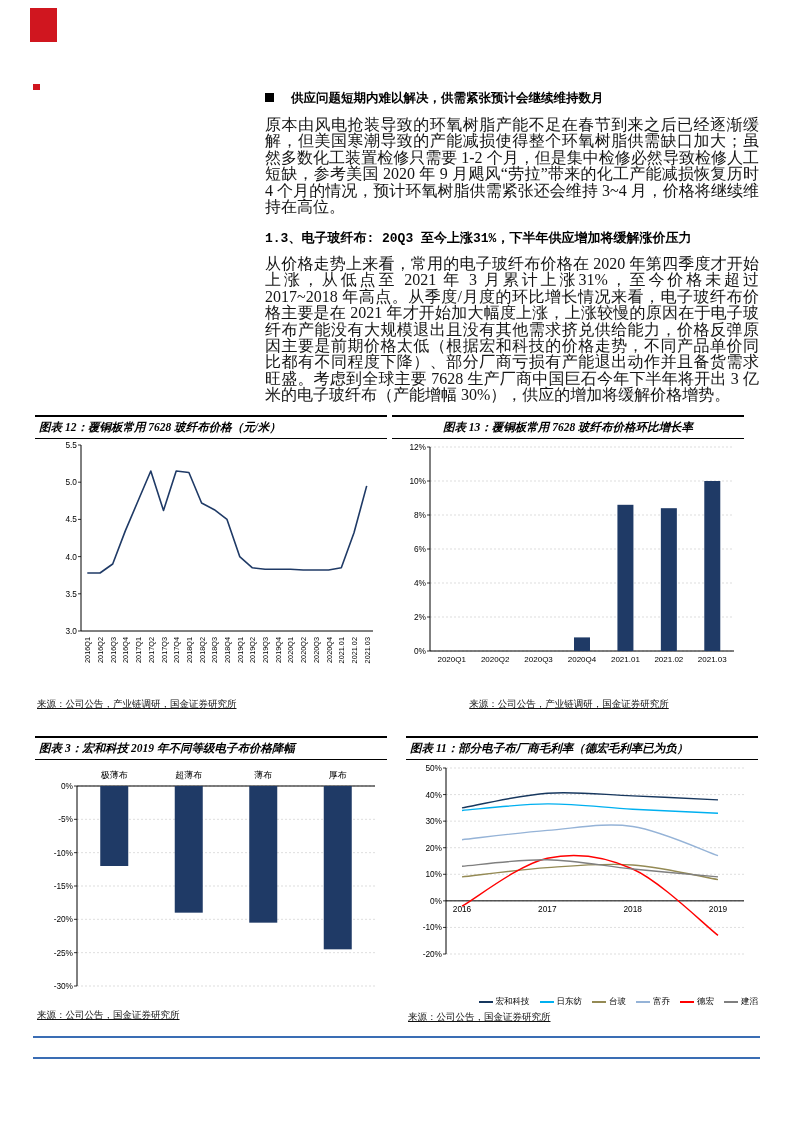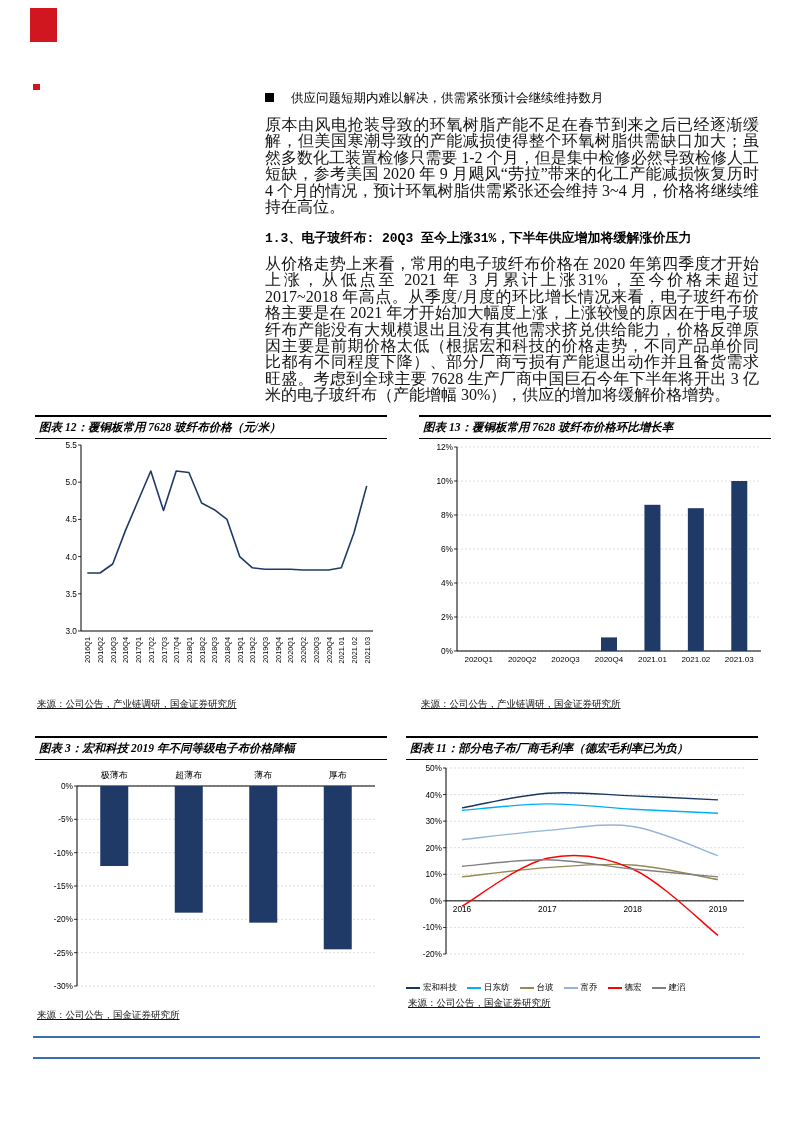--- a/index.html
+++ b/index.html
@@ -5,21 +5,21 @@
   * { margin:0; padding:0; box-sizing:border-box; }
   html,body { background:#ffffff; }
   .page {
     position:relative; width:793px; height:1122px; background:#ffffff;
     font-family:"Liberation Serif", serif; color:#141414; overflow:hidden;
   }
   .logo { position:absolute; left:30px; top:8px; width:27px; height:34px; }
   .margin-tick { position:absolute; left:33px; top:84px; width:7px; height:6px; }
   .bullet-heading {
     position:absolute; left:265px; top:90px; width:494px;
-    font-family:"Liberation Sans", sans-serif; font-weight:normal; font-size:12.5px;
+    font-family:"Liberation Sans", sans-serif; font-weight:bold; font-size:12.5px;
     display:flex; align-items:flex-start; gap:17px; color:#000;
   }
   .bullet-sq { width:9px; height:9px; background:#000; margin-top:3px; flex:none; }
   .para {
     position:absolute; left:265px; width:494px; font-size:16px;
     line-height:16.4px; text-align:justify; color:#141414;
   }
   #para1 { top:117px; }
   .section-heading {
     position:absolute; left:265px; top:229px; width:494px;
@@ -28,22 +28,22 @@
   #para2 { top:256px; }
   .chart-box { position:absolute; width:352px; }
   .chart-title {
     border-top:2.5px solid #000; border-bottom:1.2px solid #000;
     padding:3px 4px; font-weight:bold; font-style:italic; font-size:11.5px;
     font-family:"Liberation Serif", serif; color:#000; white-space:nowrap;margin-top:20px;
   }
   .chart-canvas { position:relative; }
   .chart-source { font-size:9.5px; margin-top:3px; padding-left:2px; color:#111;text-decoration:underline; }
   .legend {
-    display:flex; justify-content:flex-start; gap:10px; align-items:center;
-    font-family:"Liberation Sans", sans-serif; font-size:8.5px; margin-top:0; color:#000;
+    display:flex; justify-content:flex-end; gap:10px; align-items:center;
+    font-family:"Liberation Sans", sans-serif; font-size:8.5px; margin-top:14px; color:#000;
   }
   .legend .mk { display:inline-block; width:14px; height:2px; margin-right:3px; vertical-align:middle; }
   .footer-line { position:absolute; left:33px; width:727px; height:2px; }
   #footer-line-1 { top:1036px; }
   #footer-line-2 { top:1057px; }
 </style>
 </head>
 <body>
 
 <div class="page">
@@ -100,21 +100,21 @@
           <text x="283.86956521739125" y="198" font-size="7.3" text-anchor="end" font-family="'Liberation Sans', sans-serif" fill="#000" transform="rotate(-90 283.86956521739125 198)">2020Q3</text>
           <text x="296.5652173913044" y="198" font-size="7.3" text-anchor="end" font-family="'Liberation Sans', sans-serif" fill="#000" transform="rotate(-90 296.5652173913044 198)">2020Q4</text>
           <text x="309.2608695652174" y="198" font-size="7.3" text-anchor="end" font-family="'Liberation Sans', sans-serif" fill="#000" transform="rotate(-90 309.2608695652174 198)">2021.01</text>
           <text x="321.95652173913044" y="198" font-size="7.3" text-anchor="end" font-family="'Liberation Sans', sans-serif" fill="#000" transform="rotate(-90 321.95652173913044 198)">2021.02</text>
           <text x="334.65217391304344" y="198" font-size="7.3" text-anchor="end" font-family="'Liberation Sans', sans-serif" fill="#000" transform="rotate(-90 334.65217391304344 198)">2021.03</text>
           <path d="M52.3,134.0 L 65.0,134.0 L 77.7,125.0 L 90.4,91.6 L 103.1,61.8 L 115.8,32.0 L 128.5,71.5 L 141.2,32.0 L 153.9,33.5 L 166.6,64.0 L 179.3,70.7 L 192.0,80.4 L 204.7,117.6 L 217.4,128.8 L 230.1,130.2 L 242.8,130.2 L 255.5,130.2 L 268.2,131.0 L 280.9,131.0 L 293.6,131.0 L 306.3,128.8 L 319.0,93.8 L 331.7,46.9" stroke="#1f3a66" stroke-width="1.6" fill="none" stroke-linejoin="round"></path>
         </svg></div>
     <div class="chart-source">来源：公司公告，产业链调研，国金证券研究所</div>
   </section>
 
-  <section class="chart-box" style="left:419px; top:395px;">
+  <section class="chart-box" style="left:392px; top:395px;text-align:center;">
     <div class="chart-title">图表 13：覆铜板常用 7628 玻纤布价格环比增长率</div>
     <div class="chart-canvas" id="chart-canvas-1"><svg width="352" height="252">
           <text x="34" y="11" font-size="8.3" text-anchor="end" font-family="'Liberation Sans', sans-serif" fill="#000">12%</text>
           <line x1="35" y1="8" x2="38" y2="8" stroke="#000" stroke-width="0.8"></line>
           <line x1="38" y1="8" x2="342" y2="8" stroke="#c8c8c8" stroke-width="0.6" stroke-dasharray="2 2"></line>
           <text x="34" y="45" font-size="8.3" text-anchor="end" font-family="'Liberation Sans', sans-serif" fill="#000">10%</text>
           <line x1="35" y1="42" x2="38" y2="42" stroke="#000" stroke-width="0.8"></line>
           <line x1="38" y1="42" x2="342" y2="42" stroke="#c8c8c8" stroke-width="0.6" stroke-dasharray="2 2"></line>
           <text x="34" y="79" font-size="8.3" text-anchor="end" font-family="'Liberation Sans', sans-serif" fill="#000">8%</text>
           <line x1="35" y1="76" x2="38" y2="76" stroke="#000" stroke-width="0.8"></line>

